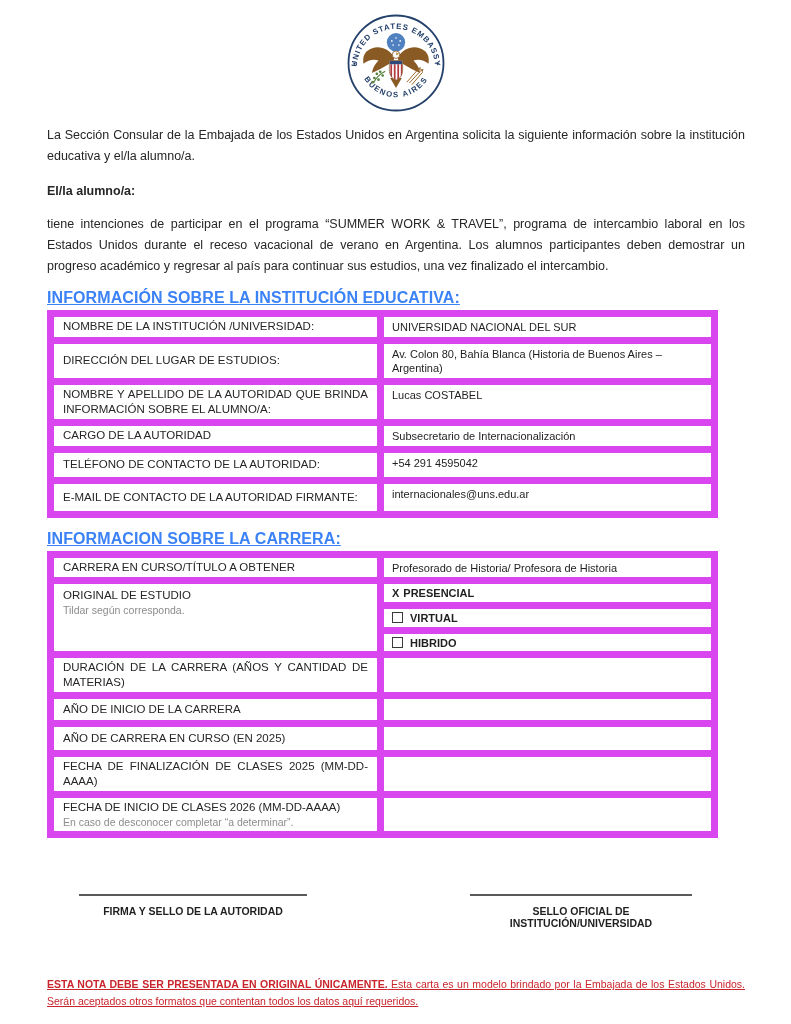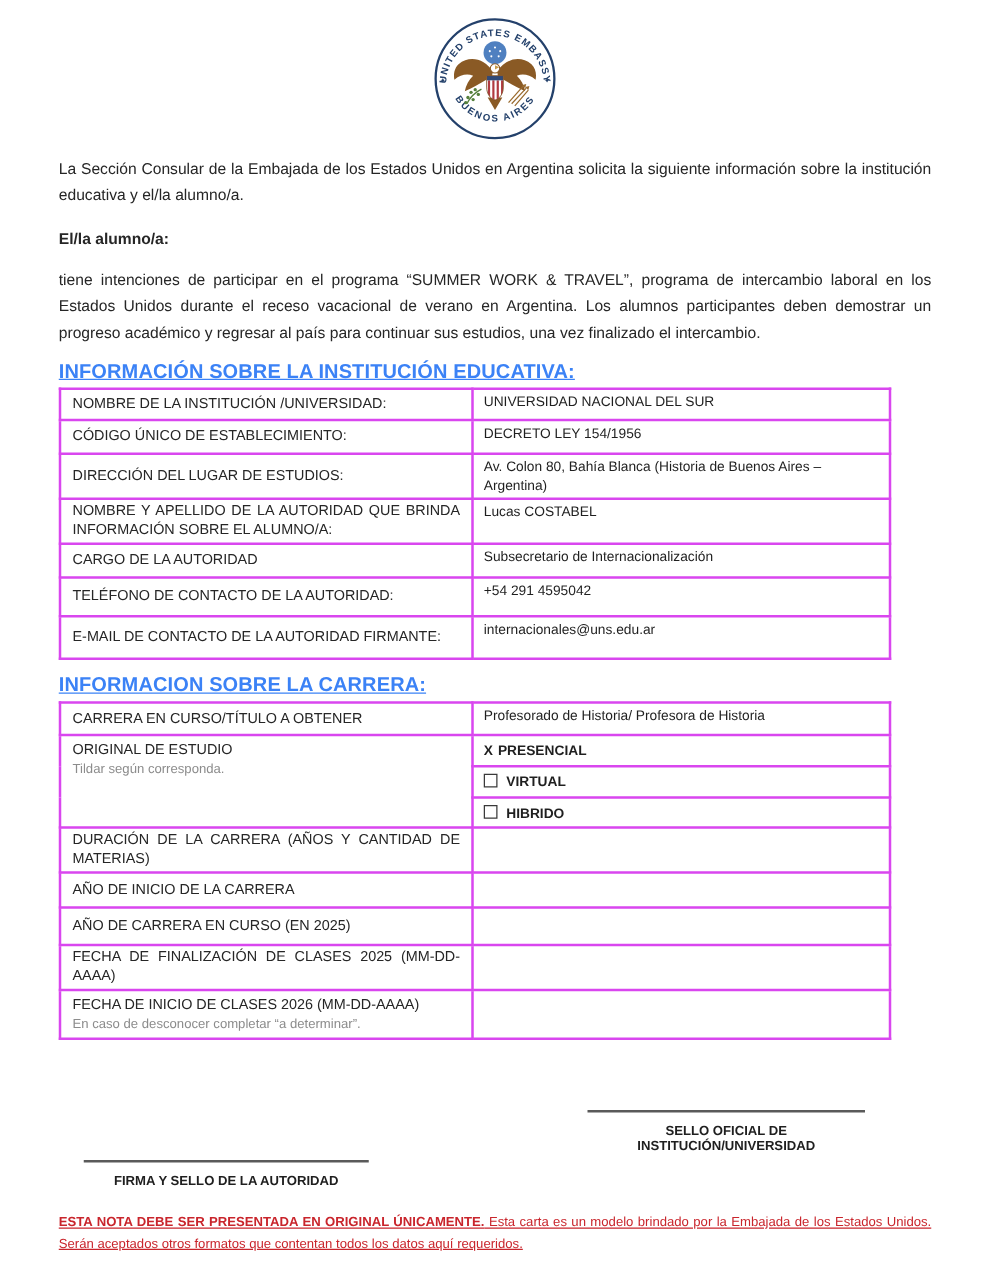--- a/index.html
+++ b/index.html
@@ -30,21 +30,21 @@
     margin: 12px 0 3px 0;
     font-size: 16px; font-weight: bold;
     text-decoration: underline;
     color: #3b82f6;
     letter-spacing: 0.1px;
   }
   .sect2 { }
 
   
   table.tbl { border-collapse: collapse; width: 664px; table-layout: fixed; }
-  table.tbl td { border: 2px solid #d946ef; }
+  table.tbl td { border: 7px solid #d946ef; }
   col.c1 { width: 330px; }
   col.c2 { width: 334px; }
   td.lbl {
     font-size: 11.5px; color: #262626;
     padding: 2px 9px 2px 9px;
     vertical-align: middle;
     text-align: justify;
     line-height: 15px;
   }
   td.lbl.top { vertical-align: top; padding-top: 4px; }
@@ -63,21 +63,21 @@
   .cb {
     display: inline-block; width: 11px; height: 11px;
     border: 1px solid #3a3a3a; background: #fff;
     margin-right: 7px; vertical-align: -1px;
   }
   .xmark { font-weight: bold; margin-right: 4px; }
 
   
   .sigrow { position: relative; margin-top: 56px; height: 50px; }
   .sig { position: absolute; top: 0; }
-  .sig-left { left: 20px; width: 228px; margin-top: 40px; }
+  .sig-left { left: 32px; width: 228px; }
   .sig-right { left: 423px; width: 222px; }
   .sigline { border-top: 2px solid #5a5a5a; height: 0; }
   .siglabel {
     margin-top: 9px; text-align: center;
     font-size: 10.5px; font-weight: bold; color: #1f1f1f;
   }
 
   
   .footer {
     margin-top: 32px;
@@ -154,24 +154,20 @@
   <table class="tbl">
     <colgroup>
         <col class="c1">
         <col class="c2">
       </colgroup>
     <tbody>
         <tr style="height:25px;">
       <td class="lbl">NOMBRE DE LA INSTITUCIÓN /UNIVERSIDAD:</td>
       <td class="val">UNIVERSIDAD NACIONAL DEL SUR</td>
     </tr>
-    <tr style="height:27px;">
-      <td class="lbl">CÓDIGO ÚNICO DE ESTABLECIMIENTO:</td>
-      <td class="val">DECRETO LEY 154/1956</td>
-    </tr>
     <tr style="height:32px;">
       <td class="lbl">DIRECCIÓN DEL LUGAR DE ESTUDIOS:</td>
       <td class="val">Av. Colon 80, Bahía Blanca (Historia de Buenos Aires – Argentina)</td>
     </tr>
     <tr style="height:34px;">
       <td class="lbl">NOMBRE Y APELLIDO DE LA AUTORIDAD QUE BRINDA INFORMACIÓN SOBRE EL ALUMNO/A:</td>
       <td class="val">Lucas COSTABEL</td>
     </tr>
     <tr style="height:27px;">
       <td class="lbl">CARGO DE LA AUTORIDAD</td>

